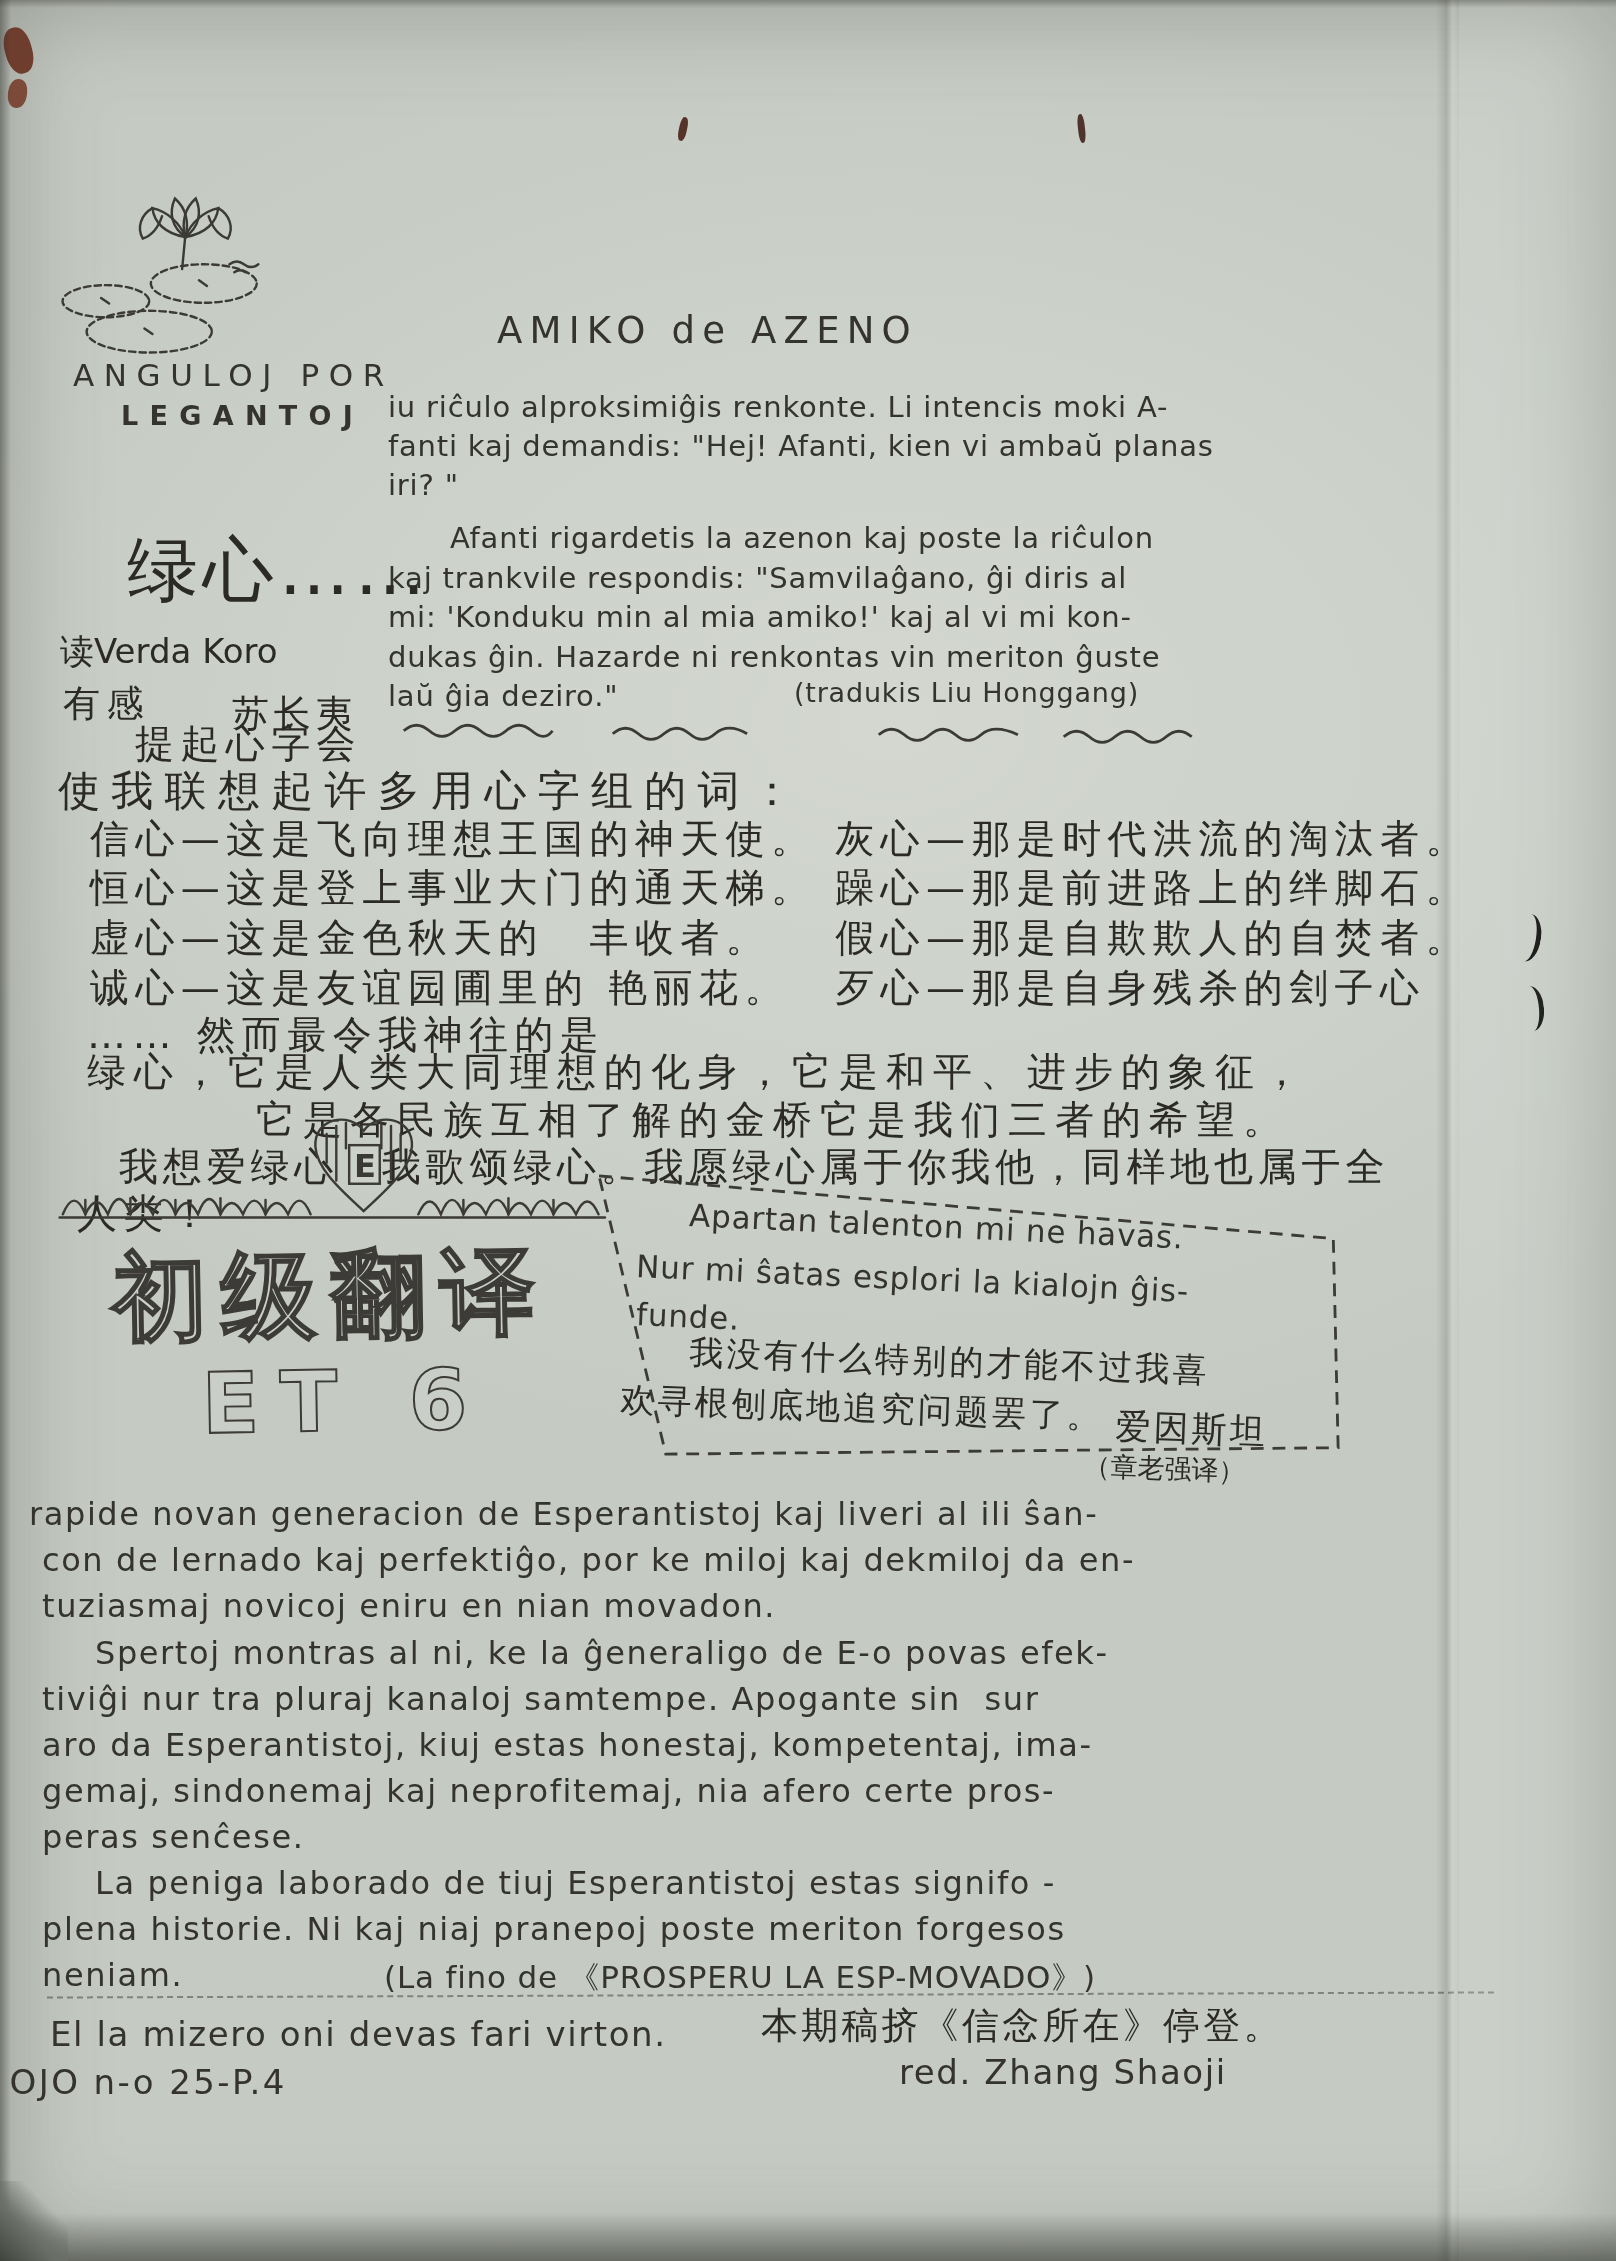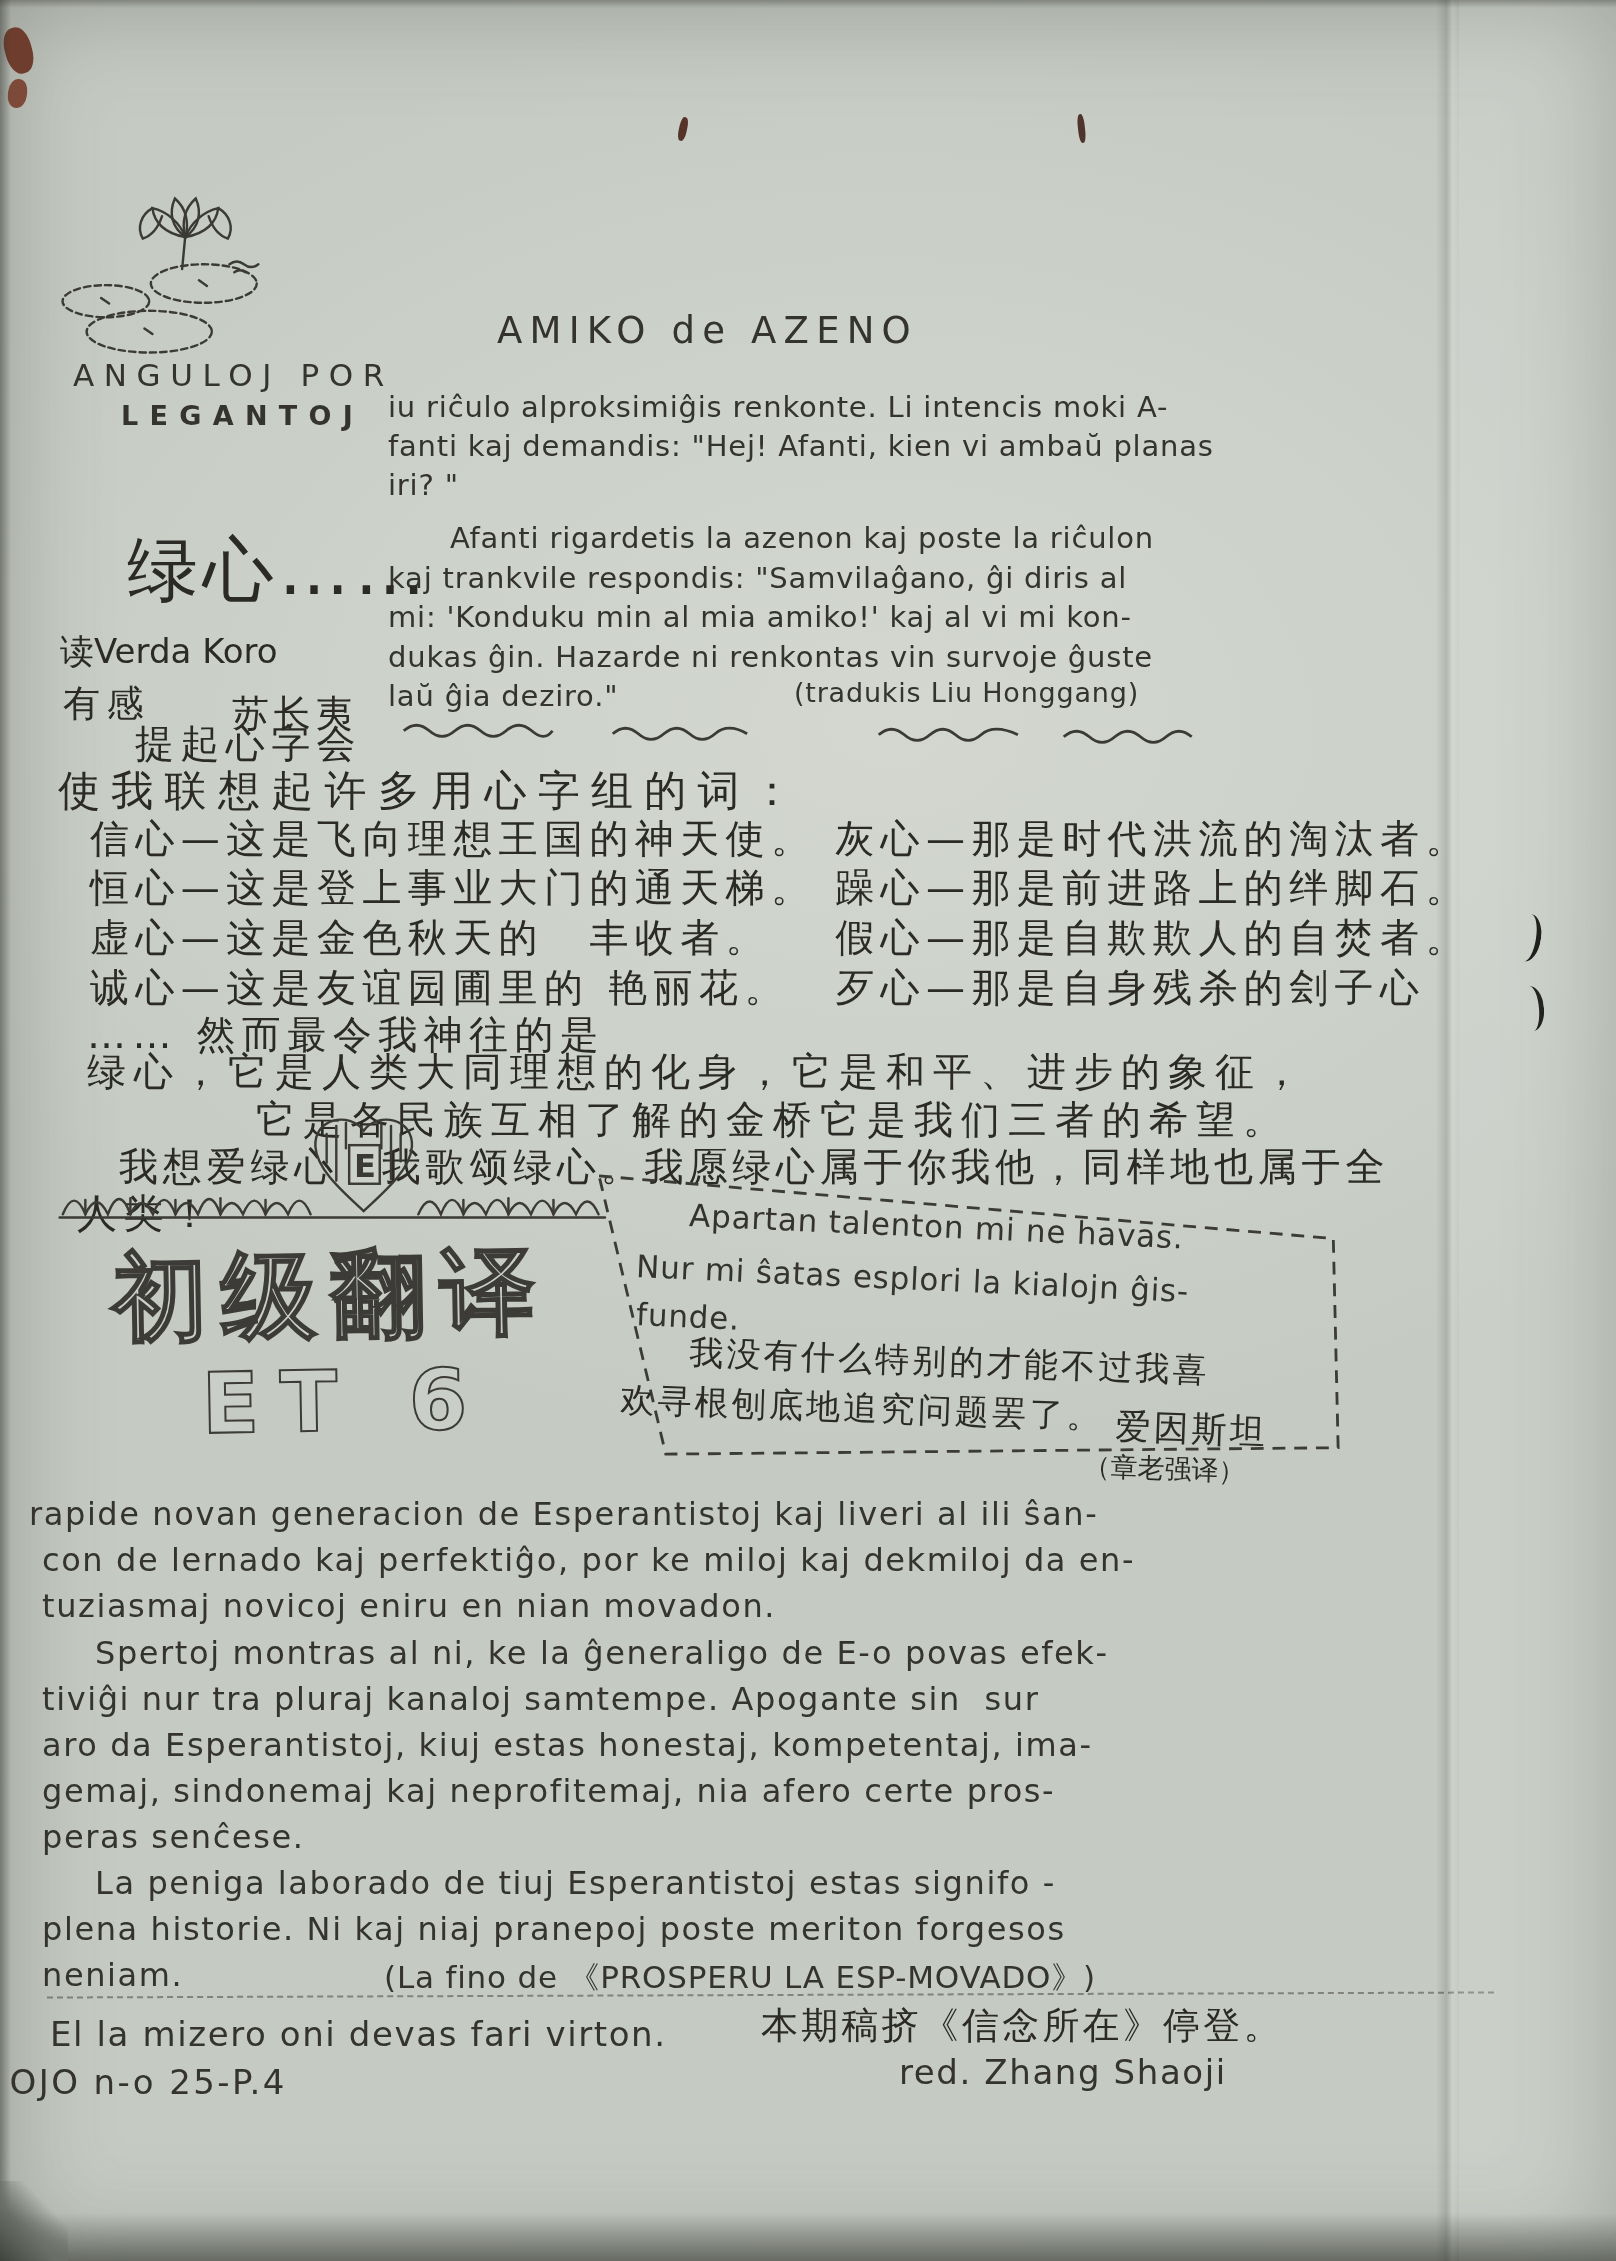--- a/index.html
+++ b/index.html
@@ -45,21 +45,21 @@
 
   <div class="t" style="left:497px;top:312px;font-size:37px;letter-spacing:7.2px;">AMIKO de AZENO</div>
 
   <div class="t" style="left:388px;top:393px;font-size:29px;letter-spacing:0.8px;">iu riĉulo alproksimiĝis renkonte. Li intencis moki A-</div>
   <div class="t" style="left:388px;top:432px;font-size:29px;letter-spacing:0.8px;">fanti kaj demandis: "Hej! Afanti, kien vi ambaŭ planas</div>
   <div class="t" style="left:388px;top:471px;font-size:29px;letter-spacing:0.8px;">iri? "</div>
 
   <div class="t" style="left:450px;top:524px;font-size:29px;letter-spacing:0.8px;">Afanti rigardetis la azenon kaj poste la riĉulon</div>
   <div class="t" style="left:388px;top:564px;font-size:29px;letter-spacing:0.8px;">kaj trankvile respondis: "Samvilaĝano, ĝi diris al</div>
   <div class="t" style="left:388px;top:603px;font-size:29px;letter-spacing:0.8px;">mi: 'Konduku min al mia amiko!' kaj al vi mi kon-</div>
-  <div class="t" style="left:388px;top:643px;font-size:29px;letter-spacing:0.8px;">dukas ĝin. Hazarde ni renkontas vin survoje ĝuste</div>
+  <div class="t" style="left:388px;top:643px;font-size:29px;letter-spacing:0.8px;">dukas ĝin. Hazarde ni renkontas vin meriton ĝuste</div>
   <div class="t" style="left:388px;top:682px;font-size:29px;letter-spacing:0.8px;">laŭ ĝia deziro."</div>
   <div class="t" style="left:794px;top:679px;font-size:27px;letter-spacing:0.8px;">(tradukis Liu Honggang)</div>
 
   <svg style="left:400px;top:718px;" width="157" height="24" viewBox="0 0 195 30">
       <path d="M4 16 Q 20 2 36 16 T 68 16 T 100 16 T 132 16 T 164 16 T 190 16" fill="none" stroke="#3b3a36" stroke-width="3.5"></path>
     </svg>
   <svg style="left:609px;top:721px;" width="145" height="24" viewBox="0 0 180 30">
       <path d="M4 16 Q 20 2 36 16 T 68 16 T 100 16 T 132 16 T 172 16" fill="none" stroke="#3b3a36" stroke-width="3.5"></path>
     </svg>
   <svg style="left:875px;top:722px;" width="149" height="24" viewBox="0 0 185 30">

